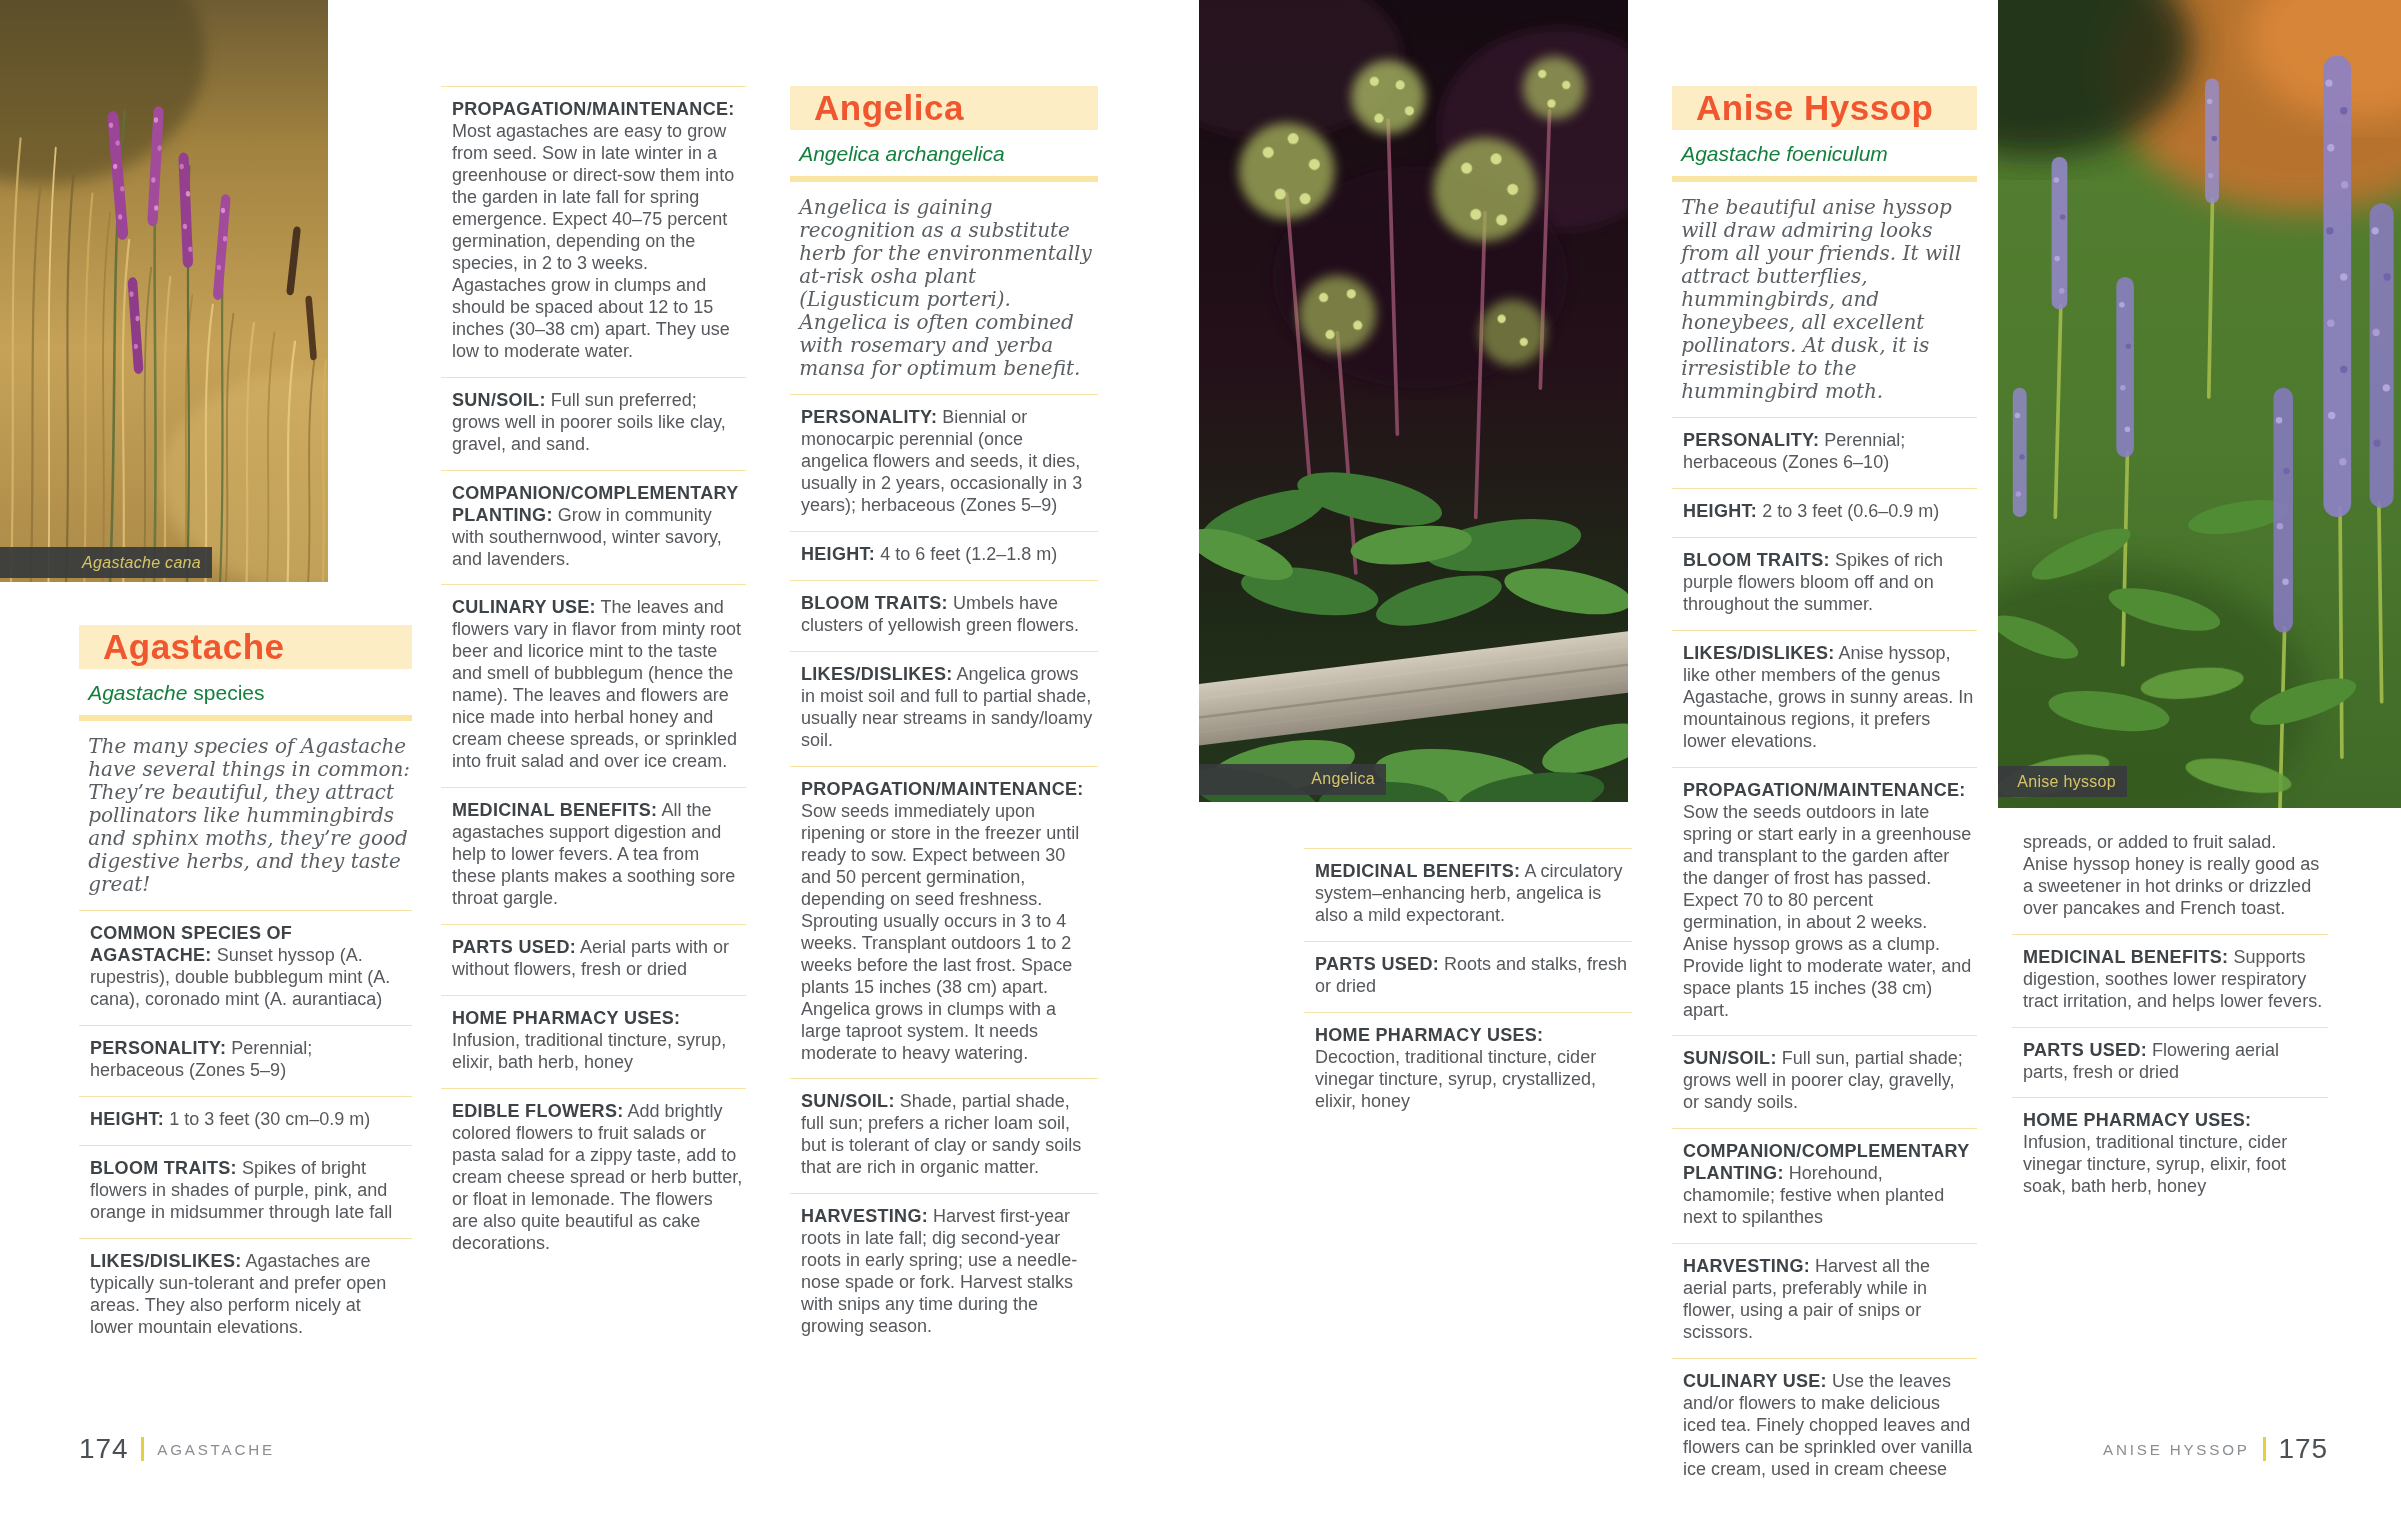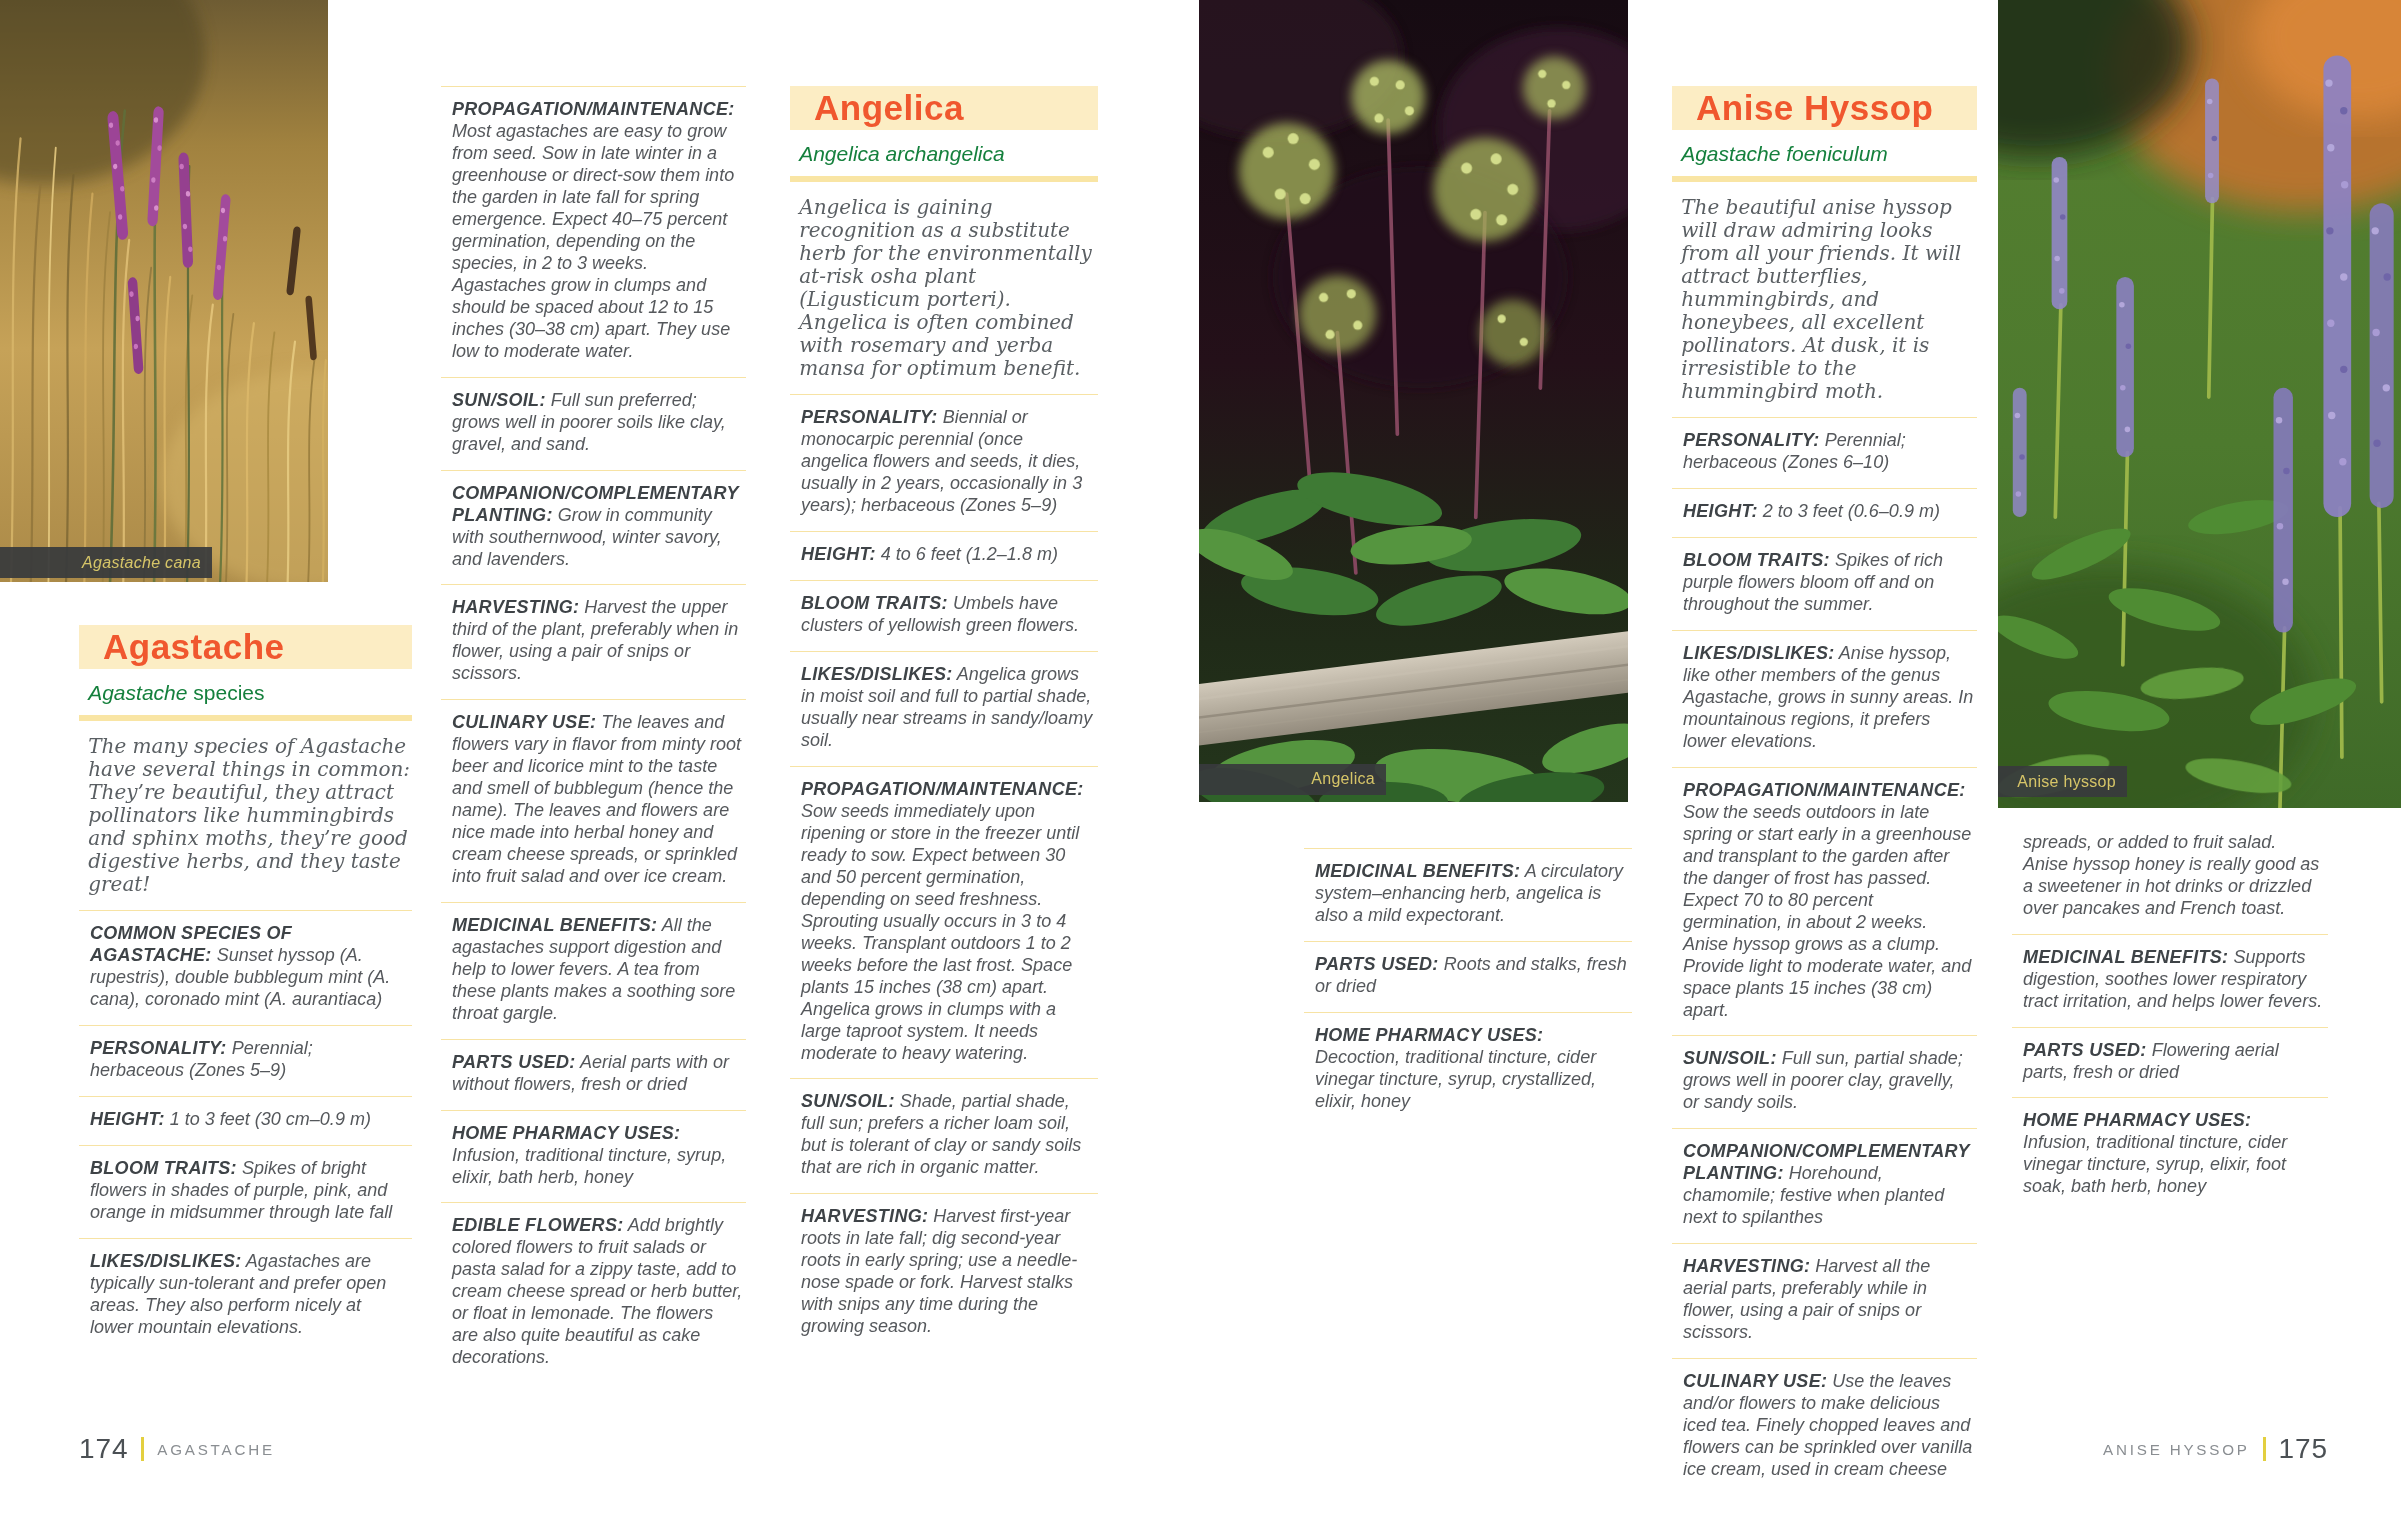--- a/index.html
+++ b/index.html
@@ -29,21 +29,21 @@
   #col6{left:2012px;top:831px;width:316px;}
 
   .band{height:44px;background:#FCEDC4;display:flex;align-items:center;padding-left:24px;}
   .band h1{margin:0;font-size:35px;font-weight:bold;color:#F0572E;letter-spacing:0.5px;}
   .species{margin:12px 0 0 9.2px;font-size:21px;color:#15803d;}
   .species em{font-style:italic;}
   .species span{font-style:normal;}
   .thickrule{height:5.5px;background:#F9E5A4;margin-top:10.2px;}
   .intro{margin:14.8px 0 0 9.2px;font-family:"DejaVu Serif",serif;font-style:italic;
          font-size:20px;line-height:23px;color:#5a5f63;}
-  .sections{margin-top:14px;font-style:italic;}
+  .sections{margin-top:14px;}
   .col > .sections:first-child{margin-top:0;}
   .section{border-top:1.8px solid #F7E3A4;padding:11px 3.7px 14.8px 11px;}
   .section.no-rule{border-top:none;padding-top:0;}
   .section p{margin:0;font-size:18px;line-height:22px;}
   .lbl{font-weight:bold;color:#3e4347;letter-spacing:0.3px;}
   .txt{color:#55585c;}
 
   
   .footer{position:absolute;top:1433px;display:flex;align-items:center;gap:13px;}
   #footer-left{left:79px;}
@@ -373,23 +373,20 @@
         </div>
 
         <div class="section">
           <p><span class="lbl">SUN/SOIL:</span> <span class="txt">Full sun preferred; grows well in poorer soils like clay, gravel, and sand.</span></p>
         </div>
 
         <div class="section">
           <p><span class="lbl">COMPANION/COMPLEMENTARY PLANTING:</span> <span class="txt">Grow in community with southernwood, winter savory, and lavenders.</span></p>
         </div>
 
-        <div class="section">
-          <p><span class="lbl">HARVESTING:</span> <span class="txt">Harvest the upper third of the plant, preferably when in flower, using a pair of snips or scissors.</span></p>
-        </div>
 
         <div class="section">
           <p><span class="lbl">CULINARY USE:</span> <span class="txt">The leaves and flowers vary in flavor from minty root beer and licorice mint to the taste and smell of bubblegum (hence the name). The leaves and flowers are nice made into herbal honey and cream cheese spreads, or sprinkled into fruit salad and over ice cream.</span></p>
         </div>
 
         <div class="section">
           <p><span class="lbl">MEDICINAL BENEFITS:</span> <span class="txt">All the agastaches support digestion and help to lower fevers. A tea from these plants makes a soothing sore throat gargle.</span></p>
         </div>
 
         <div class="section">

